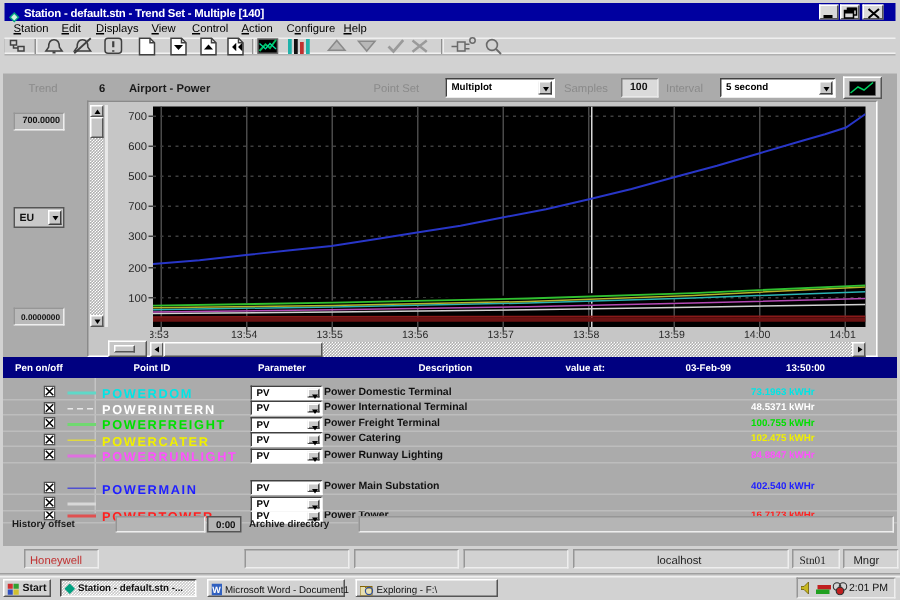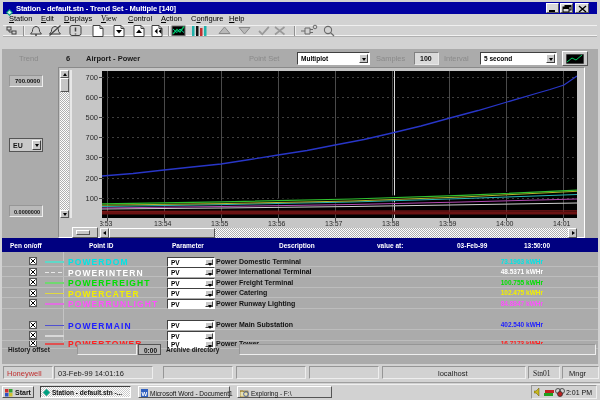--- a/index.html
+++ b/index.html
@@ -38,21 +38,21 @@
 <div class="abs raised" style="left:575px;top:3px;width:14px;height:10px;background:#d9d9d9;">
 <svg width="12" height="8" style="position:absolute;left:1px;top:1px;">
       <path d="M2 1 L9 7 M9 1 L2 7" stroke="#000" stroke-width="1.4"></path>
     </svg>
 </div>
 
 <div class="abs" style="left:3px;top:13px;width:594px;height:11px;font-size:7.5px;color:#000;">
 <span class="abs" style="left:6px;top:1px;"><u>S</u>tation</span>
 <span class="abs" style="left:38px;top:1px;"><u>E</u>dit</span>
 <span class="abs" style="left:61px;top:1px;"><u>D</u>isplays</span>
-<span class="abs" style="left:98px;top:1px;font-family:Liberation Serif, serif;"><u>V</u>iew</span>
+<span class="abs" style="left:98px;top:1px;"><u>V</u>iew</span>
 <span class="abs" style="left:125px;top:1px;"><u>C</u>ontrol</span>
 <span class="abs" style="left:158px;top:1px;"><u>A</u>ction</span>
 <span class="abs" style="left:188px;top:1px;">C<u>o</u>nfigure</span>
 <span class="abs" style="left:226px;top:1px;"><u>H</u>elp</span>
 </div>
 
 <div class="abs" style="left:3px;top:25px;width:594px;height:11px;border-top:1px solid #efefef;border-bottom:1px solid #f2f2f2;box-shadow:0 1px 0 #b0b0b0;"></div>
 <div class="abs" style="left:2px;top:24px;width:595px;height:14px;">
 <svg width="595" height="14">
 <g stroke="#404040" fill="none" stroke-width="1">
@@ -362,25 +362,22 @@
 <div class="abs sunken" style="left:75px;top:2px;width:60px;height:11px;background:#b5b5b5;"></div>
 <div class="abs" style="left:136px;top:2px;width:23px;height:11px;background:#b5b5b5;border:1px solid #555;">
       <span style="position:absolute;left:5px;top:2px;font-weight:bold;color:#111;">0:00</span>
     </div>
 <span class="abs" style="left:164px;top:4px;font-weight:bold;color:#1a1a1a;">Archive directory</span>
 <div class="abs sunken" style="left:237px;top:2px;width:357px;height:11px;background:#b5b5b5;"></div>
 </div>
 
 <div class="abs" style="left:2px;top:364px;width:596px;height:17px;background:#d2d2d2;"></div>
 <div class="abs" style="left:2px;top:365px;width:596px;height:15px;font-size:7.5px;">
-<div class="abs sunken" style="left:1px;top:1px;width:50px;height:13px;">
+<div class="abs sunken" style="left:14px;top:1px;width:50px;height:13px;">
       <span style="position:absolute;left:3px;top:2px;color:#c03030;">Honeywell</span>
-    </div>
-<div class="abs sunken" style="left:52px;top:1px;width:99px;height:13px;">
-      <span style="position:absolute;left:3px;top:2px;color:#222;">03-Feb-99 14:01:16</span>
     </div>
 <div class="abs sunken" style="left:161px;top:1px;width:70px;height:13px;"></div>
 <div class="abs sunken" style="left:234px;top:1px;width:70px;height:13px;"></div>
 <div class="abs sunken" style="left:307px;top:1px;width:70px;height:13px;"></div>
 <div class="abs sunken" style="left:380px;top:1px;width:144px;height:13px;">
       <span style="position:absolute;left:55px;top:2px;color:#222;">localhost</span>
     </div>
 <div class="abs sunken" style="left:526px;top:1px;width:32px;height:13px;font-family:Liberation Serif, serif;">
       <span style="position:absolute;left:4px;top:2px;color:#222;">Stn01</span>
     </div>

